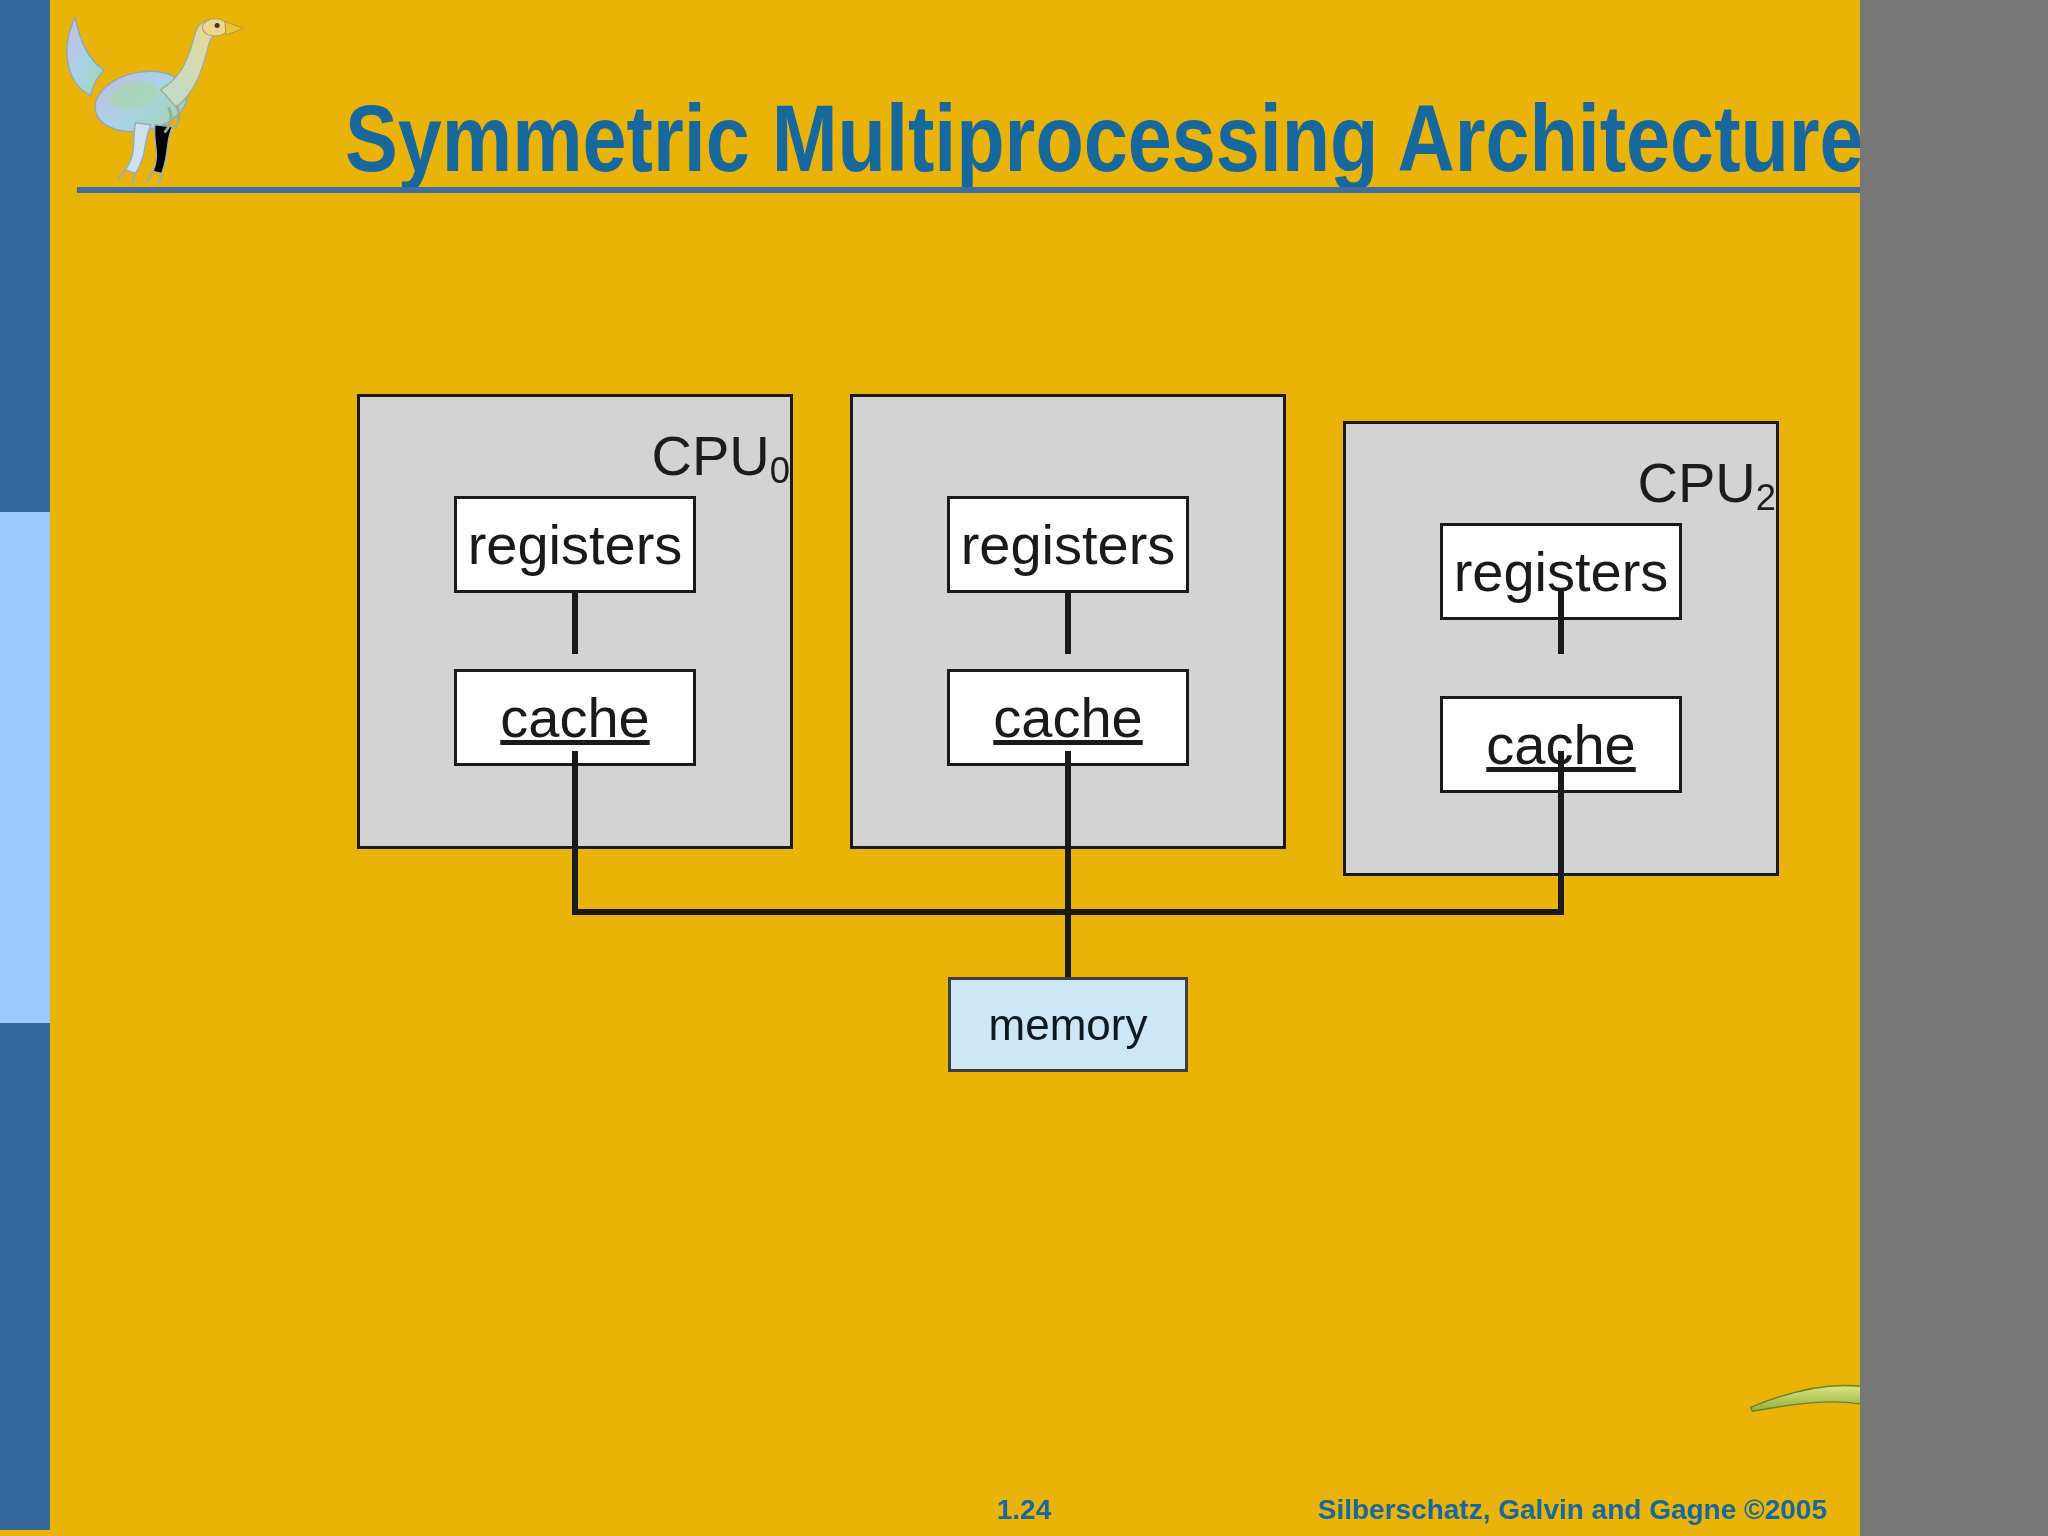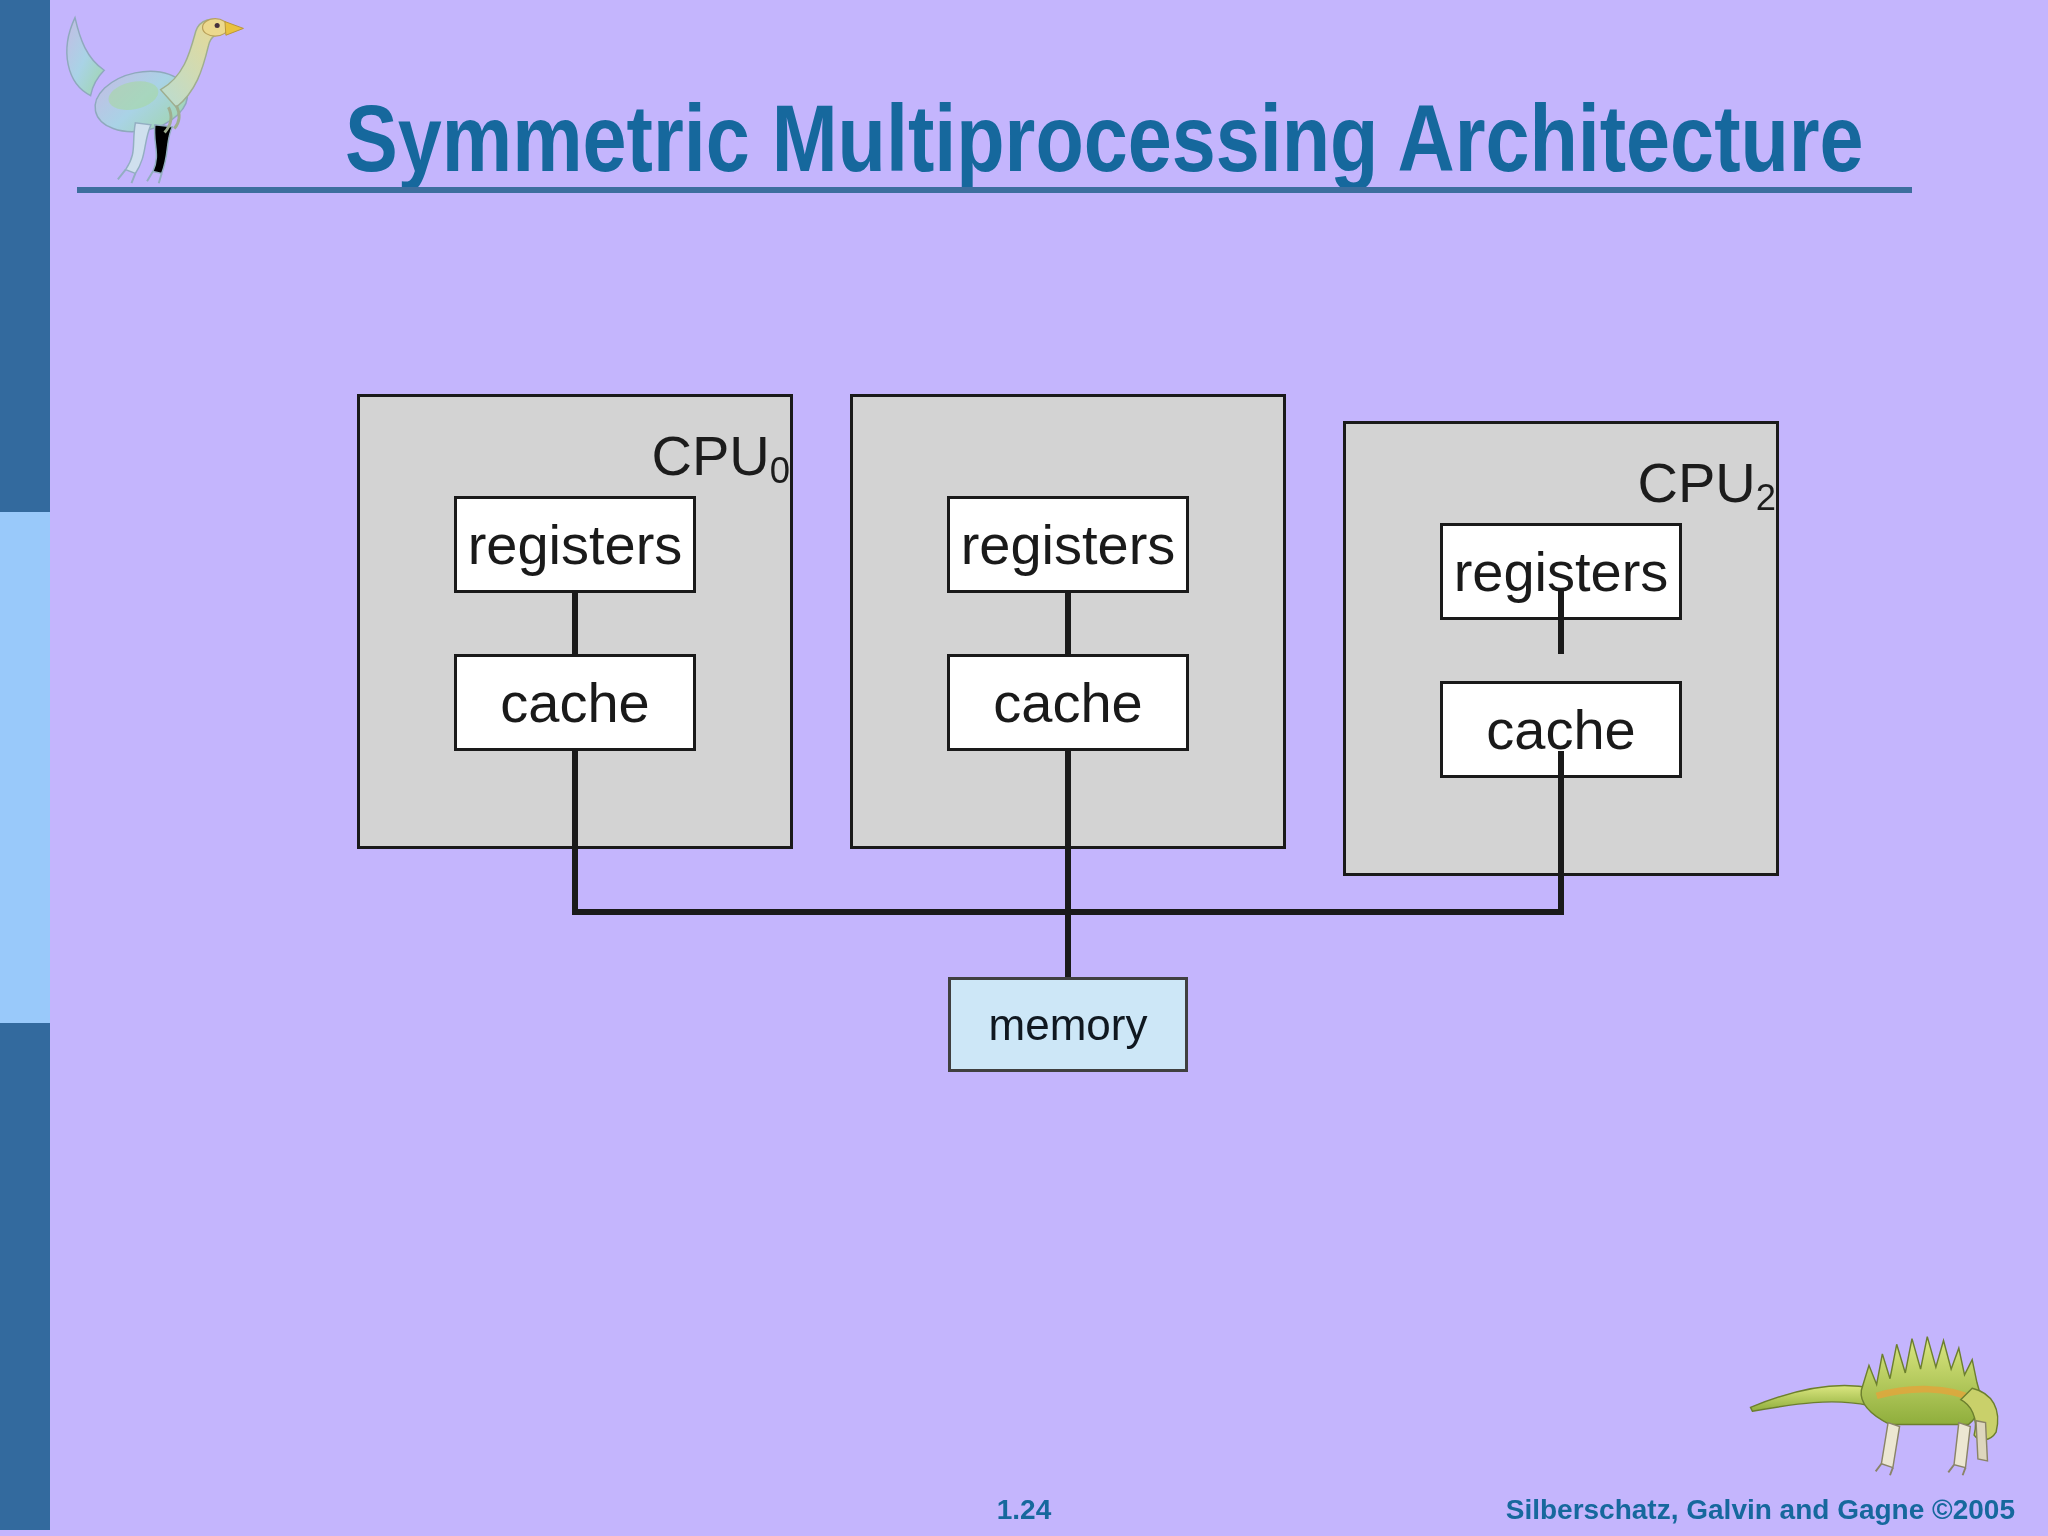--- a/index.html
+++ b/index.html
@@ -1,17 +1,17 @@
 <!DOCTYPE html>
 <html style="--c-title-text: #16689d; --c-title-rule: #3d6e9e; --c-sidebar-dark: #336a9e; --c-sidebar-light: #99c9fa; --c-cpu-fill: #d3d3d3; --c-box-border: #1a1a1a; --c-memory-fill: #cde7f7; --c-line: #1a1a1a;"><head>
 <meta charset="utf-8">
 <style>
   html,body{margin:0;padding:0;background:#777;}
   .slide{
-    position:relative;width:2048px;height:1536px;background:#c4b5fd;
+    position:relative;width:1860px;height:1536px;background:#eab308;
     overflow:hidden;font-family:"Liberation Sans","DejaVu Sans",sans-serif;
   }
   
   .side-seg{position:absolute;left:0;width:50px;}
   .seg-top{top:0;height:512px;background:var(--c-sidebar-dark,#336a9e);}
   .seg-mid{top:512px;height:511px;background:var(--c-sidebar-light,#99c9fa);}
   .seg-bot{top:1023px;height:507px;background:var(--c-sidebar-dark,#336a9e);}
   
   .title{
     position:absolute;left:345px;top:91px;width:1527px;line-height:95px;
@@ -35,21 +35,21 @@
     font-size:56px;color:#1c1c1c;
   }
   .cpu-label .sub{font-size:.65em;vertical-align:-0.22em;}
   .inner-box{
     position:absolute;left:50%;transform:translateX(-50%);width:242px;height:97px;
     box-sizing:border-box;background:#ffffff;border:3px solid var(--c-box-border,#1a1a1a);
     display:flex;align-items:center;justify-content:center;
     font-size:56px;color:#1a1a1a;
   }
   .registers{top:99px;}
-  .cache{top:257px;}
+  .cache{top:272px;text-decoration:underline;}
   .vline,.hline{position:absolute;background:var(--c-line,#1a1a1a);}
   .vline{width:6px;} .hline{height:6px;}
   .rc-0{left:572px;top:590px;height:64px;}
   .rc-1{left:1065px;top:590px;height:64px;}
   .rc-2{left:1558px;top:590px;height:64px;}
   .cb-0{left:572px;top:751px;height:164px;}
   .cb-1{left:1065px;top:751px;height:164px;}
   .cb-2{left:1558px;top:751px;height:164px;}
   .bus{left:572px;top:909px;width:992px;}
   .mem-drop{left:1065px;top:915px;height:62px;}

